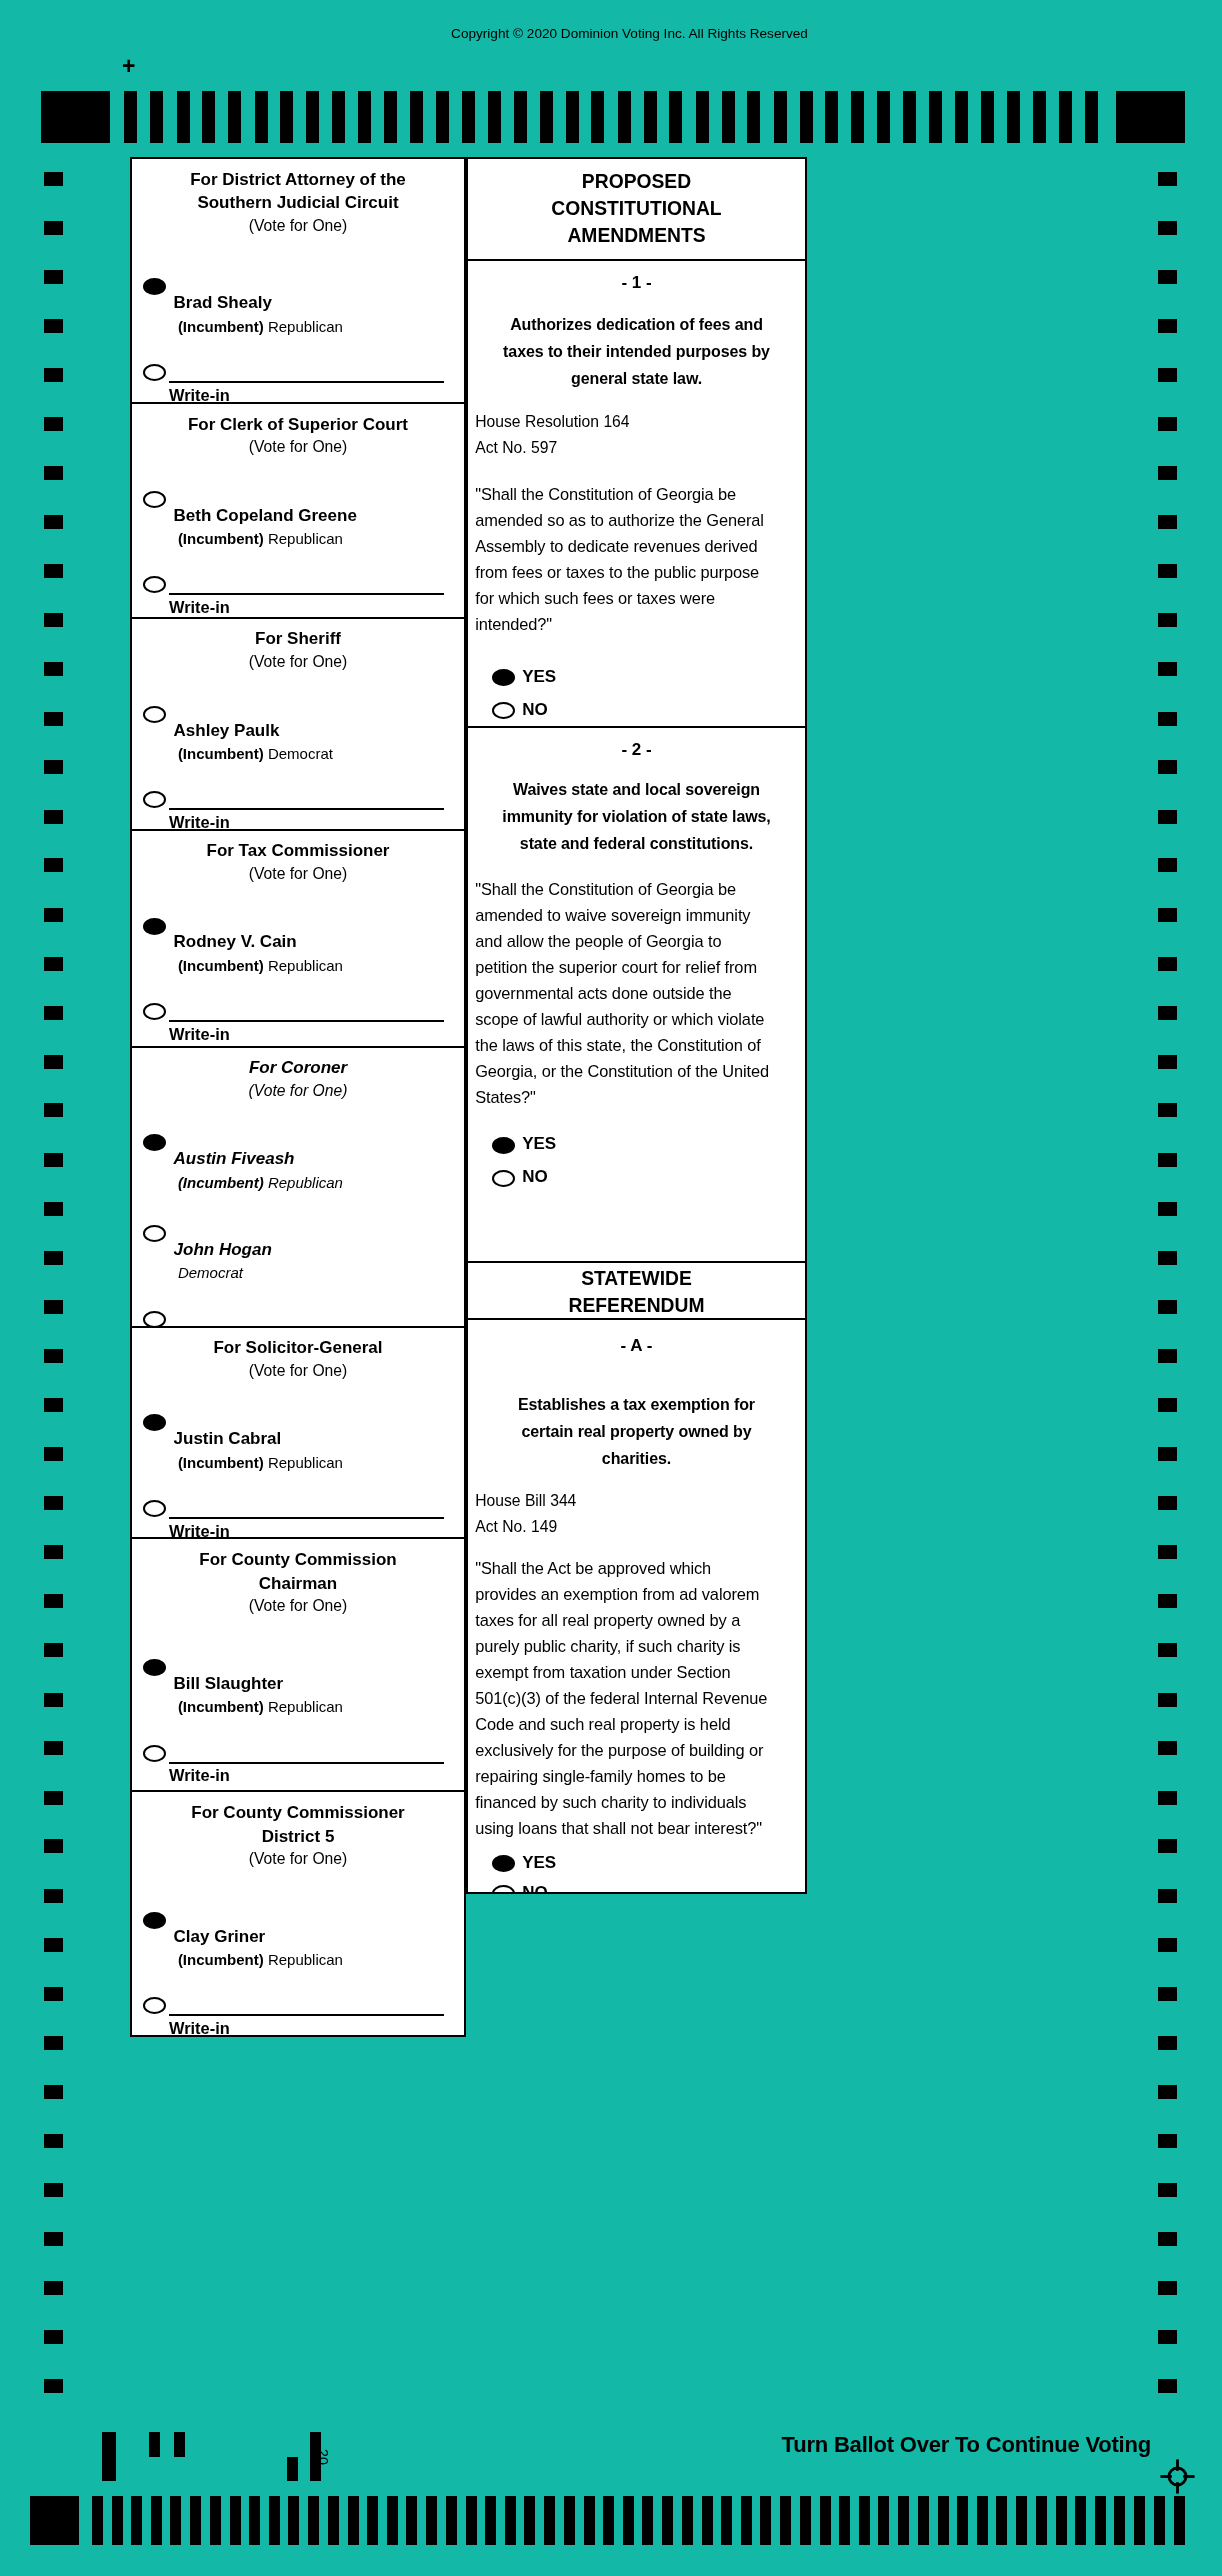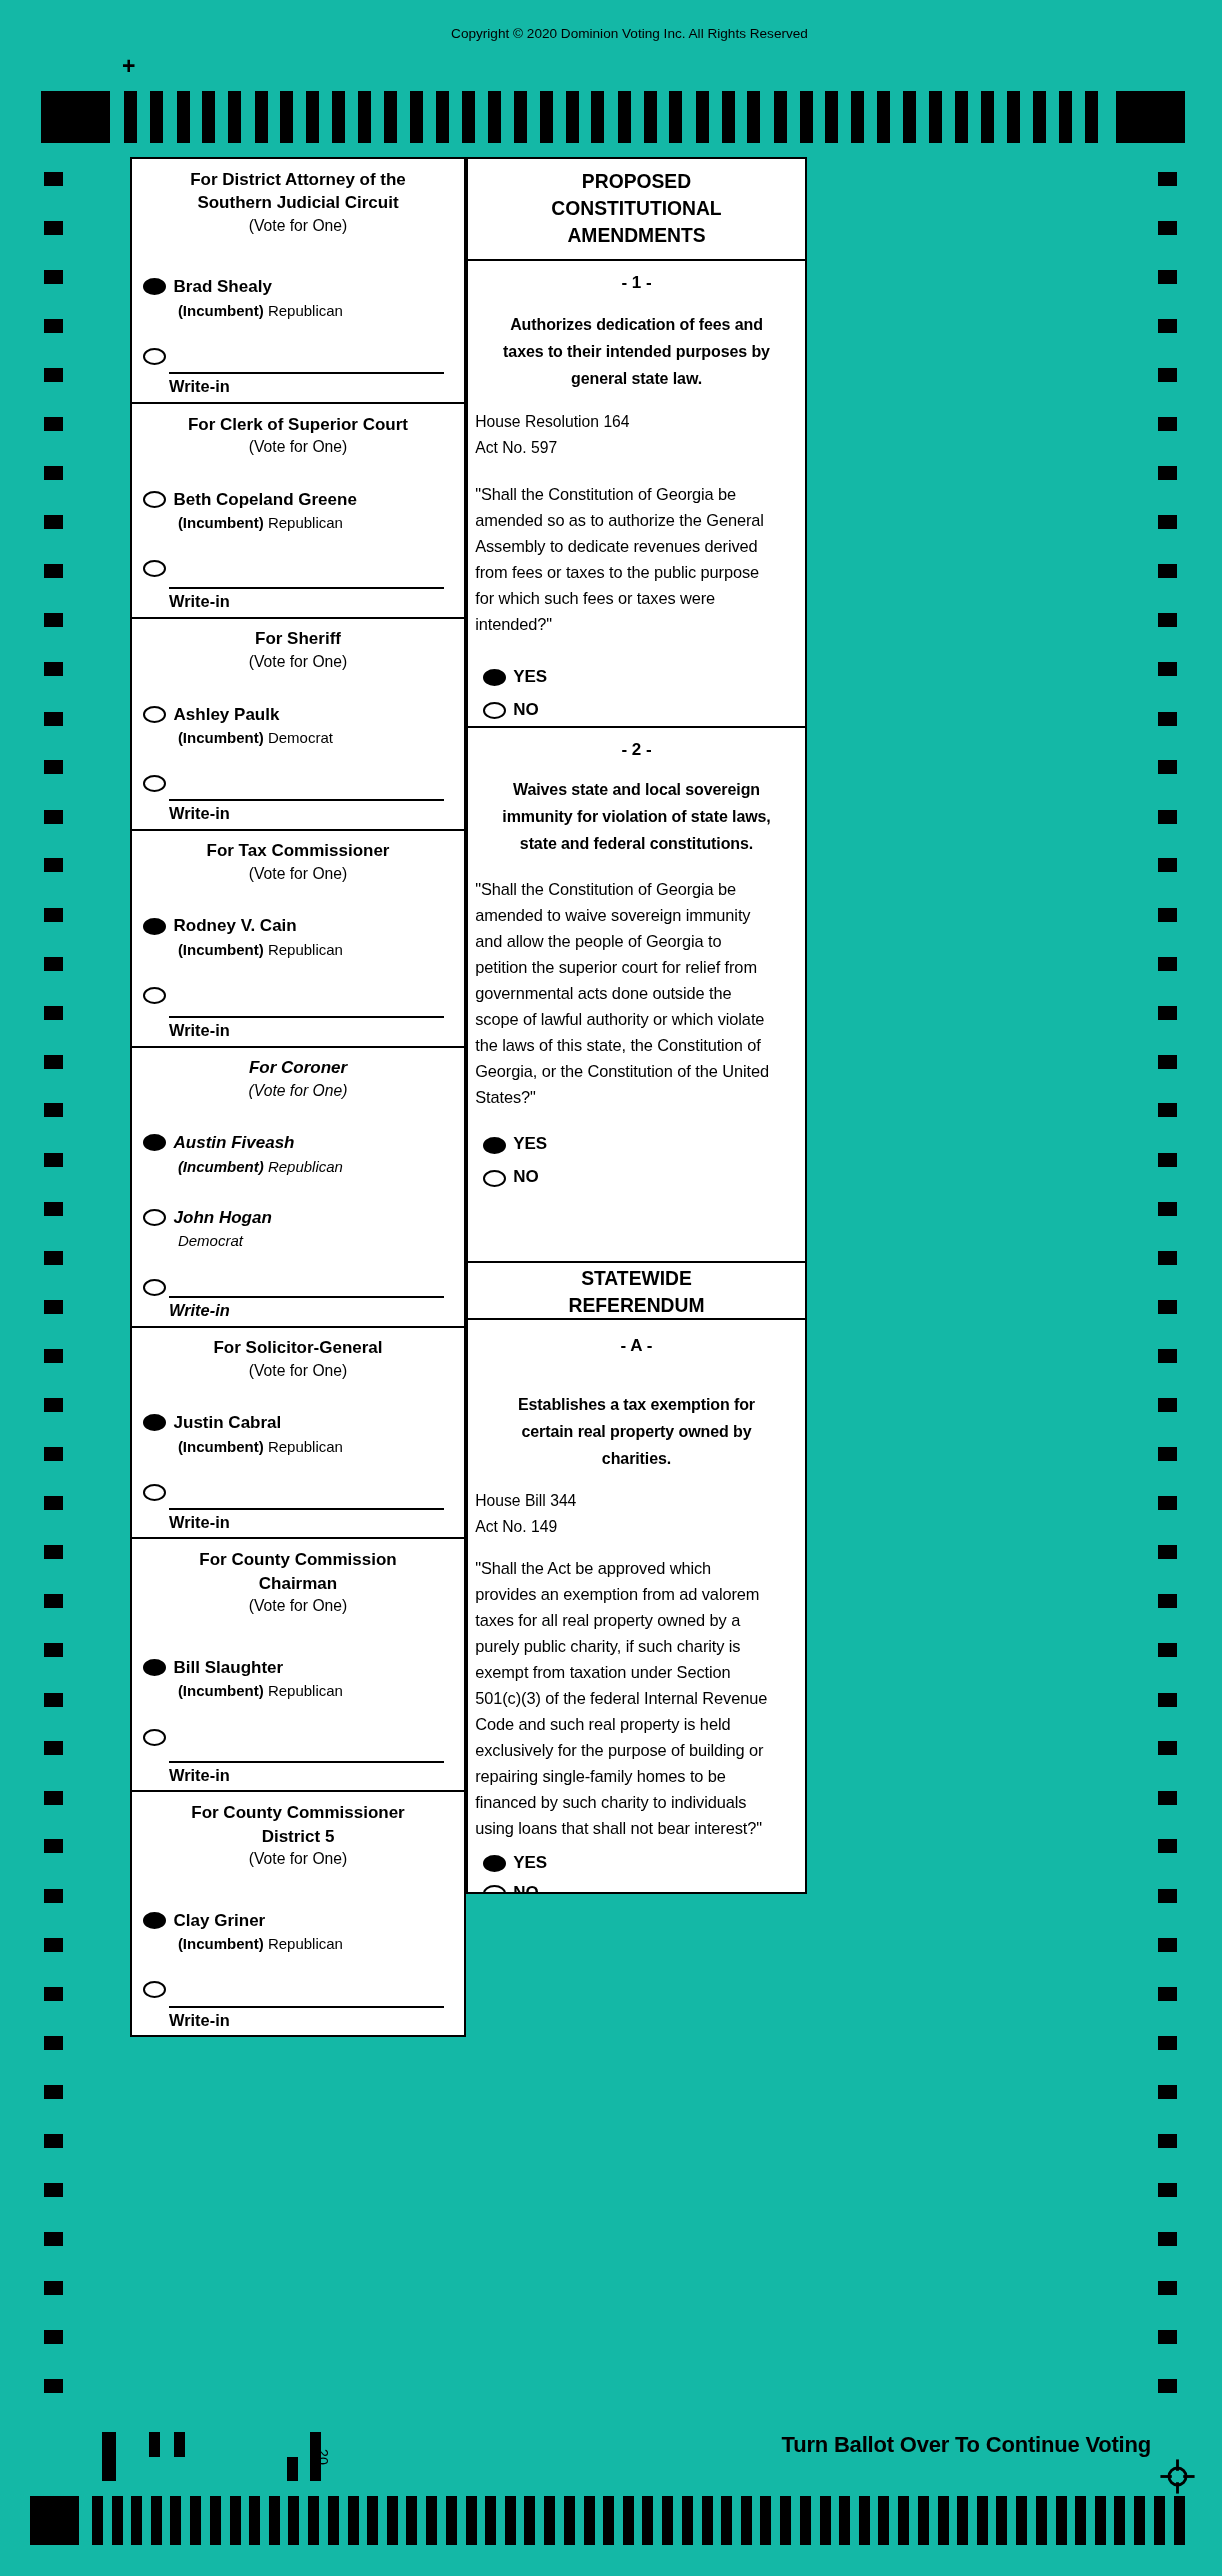--- a/index.html
+++ b/index.html
@@ -30,21 +30,21 @@
     white-space:pre-line; }
   .c-instr { text-align:center; font-size:15.7px; line-height:21.5px; }
   .cand { display:flex; align-items:flex-start; padding-left:11.4px; }
   .cand.first-2line { margin-top:40px; }
   .cand.first-1line { margin-top:31px; }
   .cand.second { margin-top:31px; }
   .cand.blank { margin-top:26px; }
   .oval { display:inline-block; width:23px; height:17px; border:2.1px solid #000;
     border-radius:50%; flex:none; margin-top:2.1px; background:#fff; }
   .oval.filled { background:#000; }
-  .cand-text { margin-left:7.2px; }
+  .cand-text { margin-left:7.2px;margin-top:16px; }
   .cand-name { font-weight:bold; font-size:17px; line-height:21.5px; }
   .cand-party { font-size:15px; line-height:19.3px; margin-top:2.9px; padding-left:4.3px; }
   .cand-party .qual { font-weight:bold; }
   .writein { margin-top:auto; margin-left:37px; width:275px; border-top:2.1px solid #000;
     padding-top:2.9px; margin-bottom:5.7px; font-weight:bold; font-size:16.4px; }
 
   
   .rhead { text-align:center; font-weight:bold; font-size:19.3px; line-height:27px;
     white-space:pre-line; }
   .h-amend { height:104px; padding-top:8.6px; }
@@ -54,21 +54,21 @@
   .m-num { text-align:center; font-weight:bold; font-size:17px; line-height:21.5px; }
   .m1 .m-num { margin-top:11.4px; } .m2 .m-num { margin-top:11.4px; } .mA .m-num { margin-top:15.7px; }
   .m-sum { font-weight:bold; font-size:16px; line-height:27px; padding:0 7.2px;
     white-space:pre-line; letter-spacing:-0.1px;text-align:center; }
   .m1 .m-sum { margin-top:17px; } .m2 .m-sum { margin-top:15.7px; } .mA .m-sum { margin-top:34px; }
   .m-ref { font-size:15.7px; line-height:26px; padding:0 7.2px; white-space:pre-line; }
   .m1 .m-ref { margin-top:17px; } .m2 .m-ref { margin-top:17px; } .mA .m-ref { margin-top:15.7px; }
   .m-q { font-size:16.4px; line-height:26px; padding:0 7.2px; white-space:pre-line;
     letter-spacing:-0.1px; }
   .m1 .m-q { margin-top:20px; } .m2 .m-q { margin-top:18.6px; } .mA .m-q { margin-top:15.7px; }
-  .choice { display:flex; align-items:center; padding-left:15px; }
+  .choice { display:flex; align-items:center; padding-left:24px; }
   .choice .ch-label { font-weight:bold; font-size:17px; margin-left:7.2px; }
   .m1 .choice.yes { margin-top:30px; } .m1 .choice.no { margin-top:13px; }
   .m2 .choice.yes { margin-top:24px; } .m2 .choice.no { margin-top:13px; }
   .mA .choice.yes { margin-top:11.4px; } .mA .choice.no { margin-top:10px; }
 
   
   .turn { position:absolute; top:2432px; right:71px; font-weight:bold; font-size:22px;
     letter-spacing:-0.2px; }
   .crosshair { position:absolute; left:1159px; top:2458px; }
   .stub-num { position:absolute; left:315px; top:2449px; font-size:14.3px;

